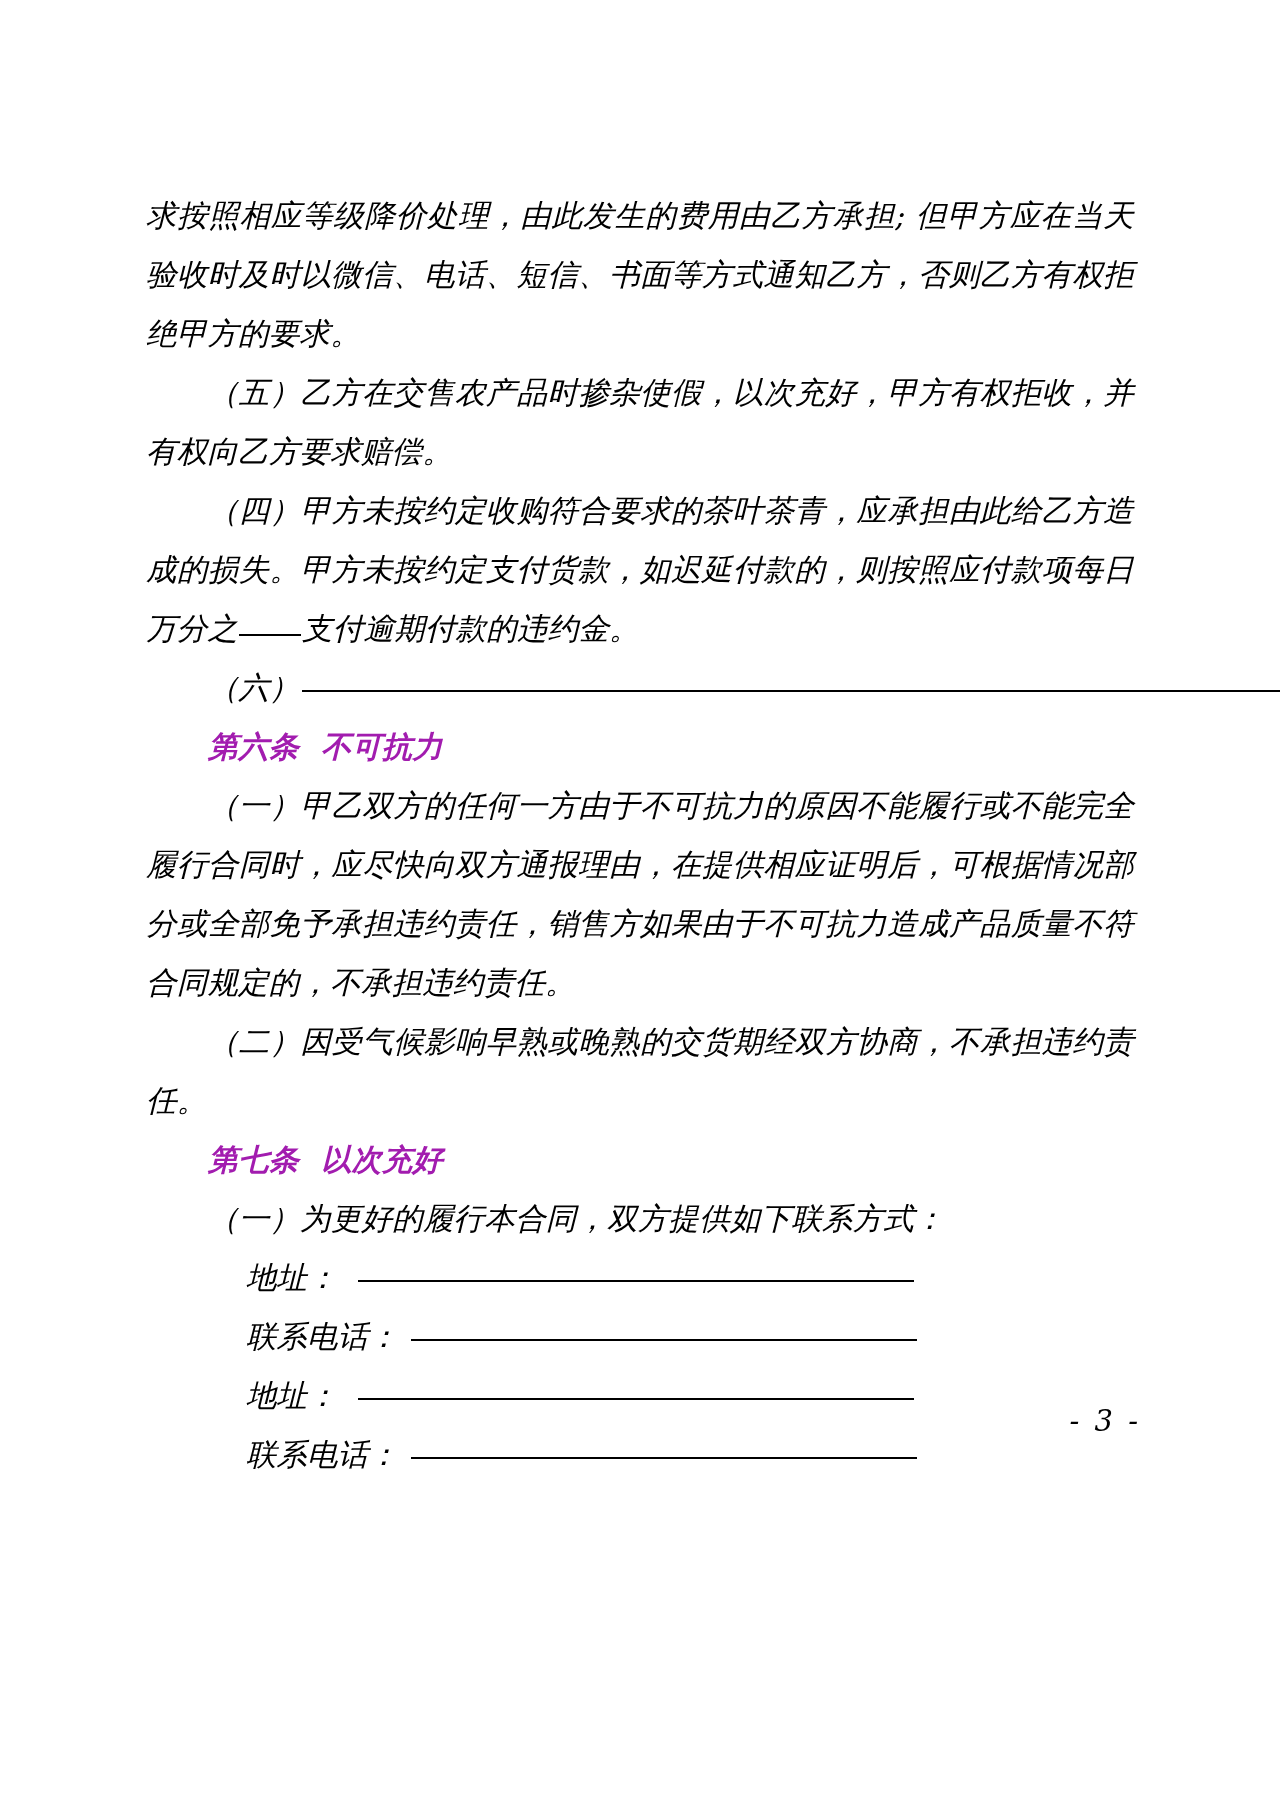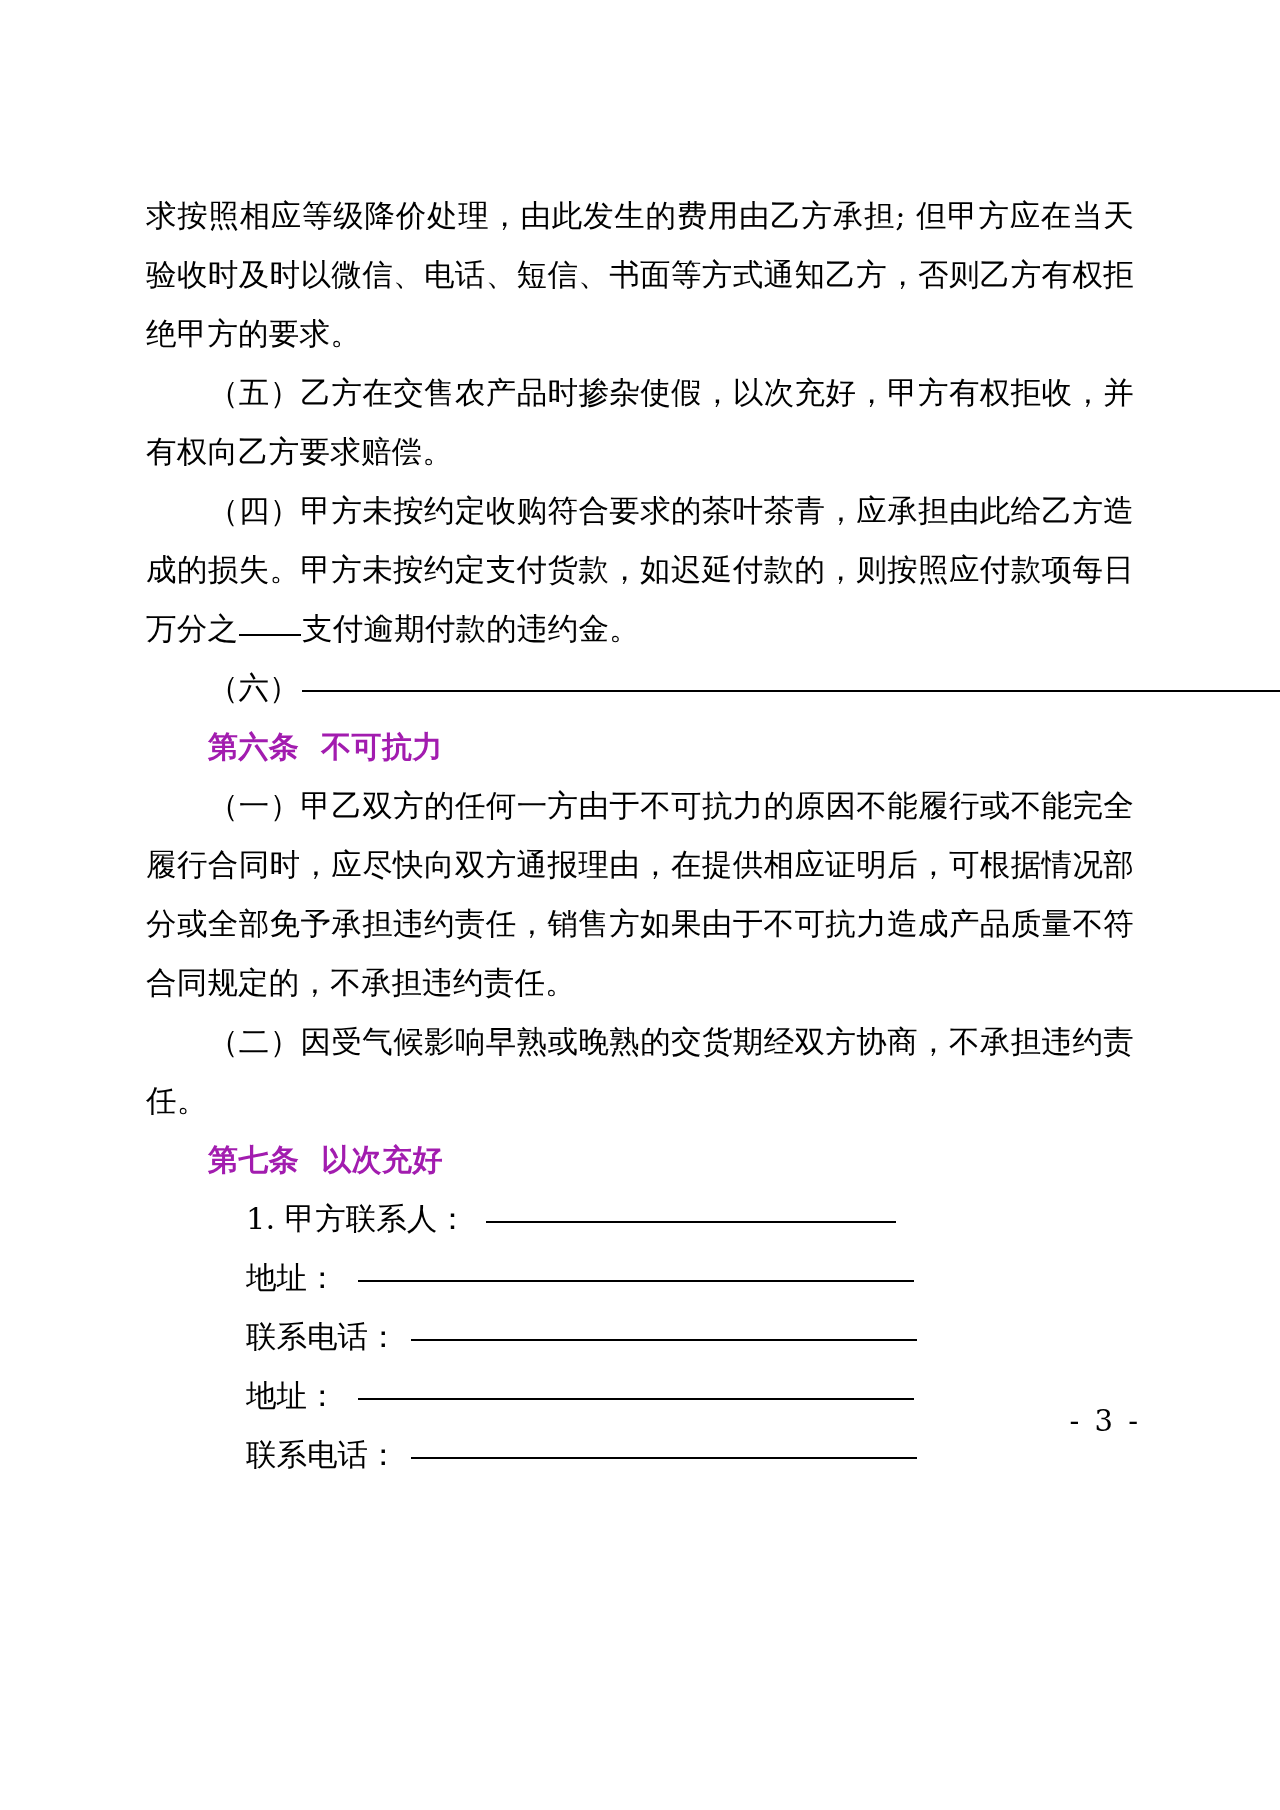--- a/index.html
+++ b/index.html
@@ -10,20 +10,21 @@
   body {
     font-family: "DejaVu Sans", "Liberation Sans", sans-serif;
   }
   .page {
     position: relative;
     width: 1280px;
     height: 1810px;
     background: #ffffff;
     overflow: hidden;
     box-sizing: border-box;
+    font-style: italic;
   }
   
   .content {
     position: absolute;
     left: 146px;
     top: 186px;
     width: 988px;
   }
   
   .para {
@@ -130,22 +131,22 @@
     <div class="row-six"><span>（六）</span><span class="rule-long"></span></div>
 
     <p class="heading"><span>第六条</span><span class="gap"></span><span>不可抗力</span></p>
 
     <p class="para indent">（一）甲乙双方的任何一方由于不可抗力的原因不能履行或不能完全履行合同时，应尽快向双方通报理由，在提供相应证明后，可根据情况部分或全部免予承担违约责任，销售方如果由于不可抗力造成产品质量不符合同规定的，不承担违约责任。</p>
 
     <p class="para indent">（二）因受气候影响早熟或晚熟的交货期经双方协商，不承担违约责任。</p>
 
     <p class="heading"><span>第七条</span><span class="gap"></span><span>以次充好</span></p>
 
+    <p class="para indent">（一）为更好的履行本合同，双方提供如下联系方式：</p>
 
-    <div class="field-line"><span class="label">1. 甲方联系人：</span><span class="rule rule-w1"></span></div>
 
     <div class="field-line"><span class="label">地址：</span><span class="rule rule-w2"></span></div>
 
     <div class="field-line"><span class="label">联系电话：</span><span class="rule rule-w3"></span></div>
 
 
     <div class="field-line"><span class="label">地址：</span><span class="rule rule-w2"></span></div>
 
     <div class="field-line"><span class="label">联系电话：</span><span class="rule rule-w3"></span></div>
 

